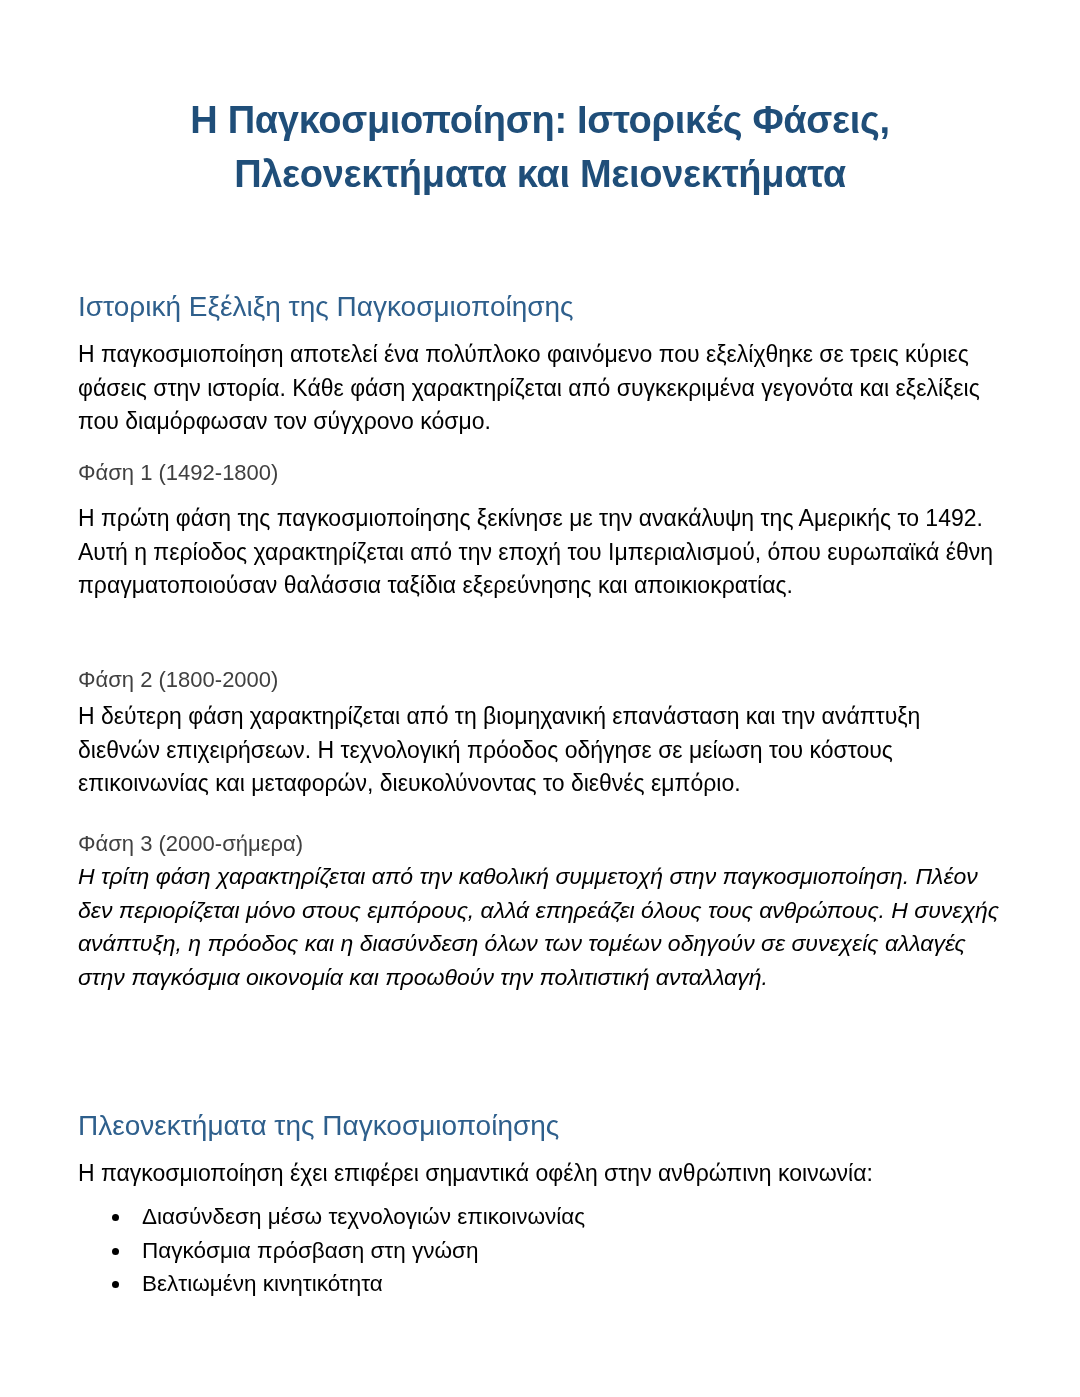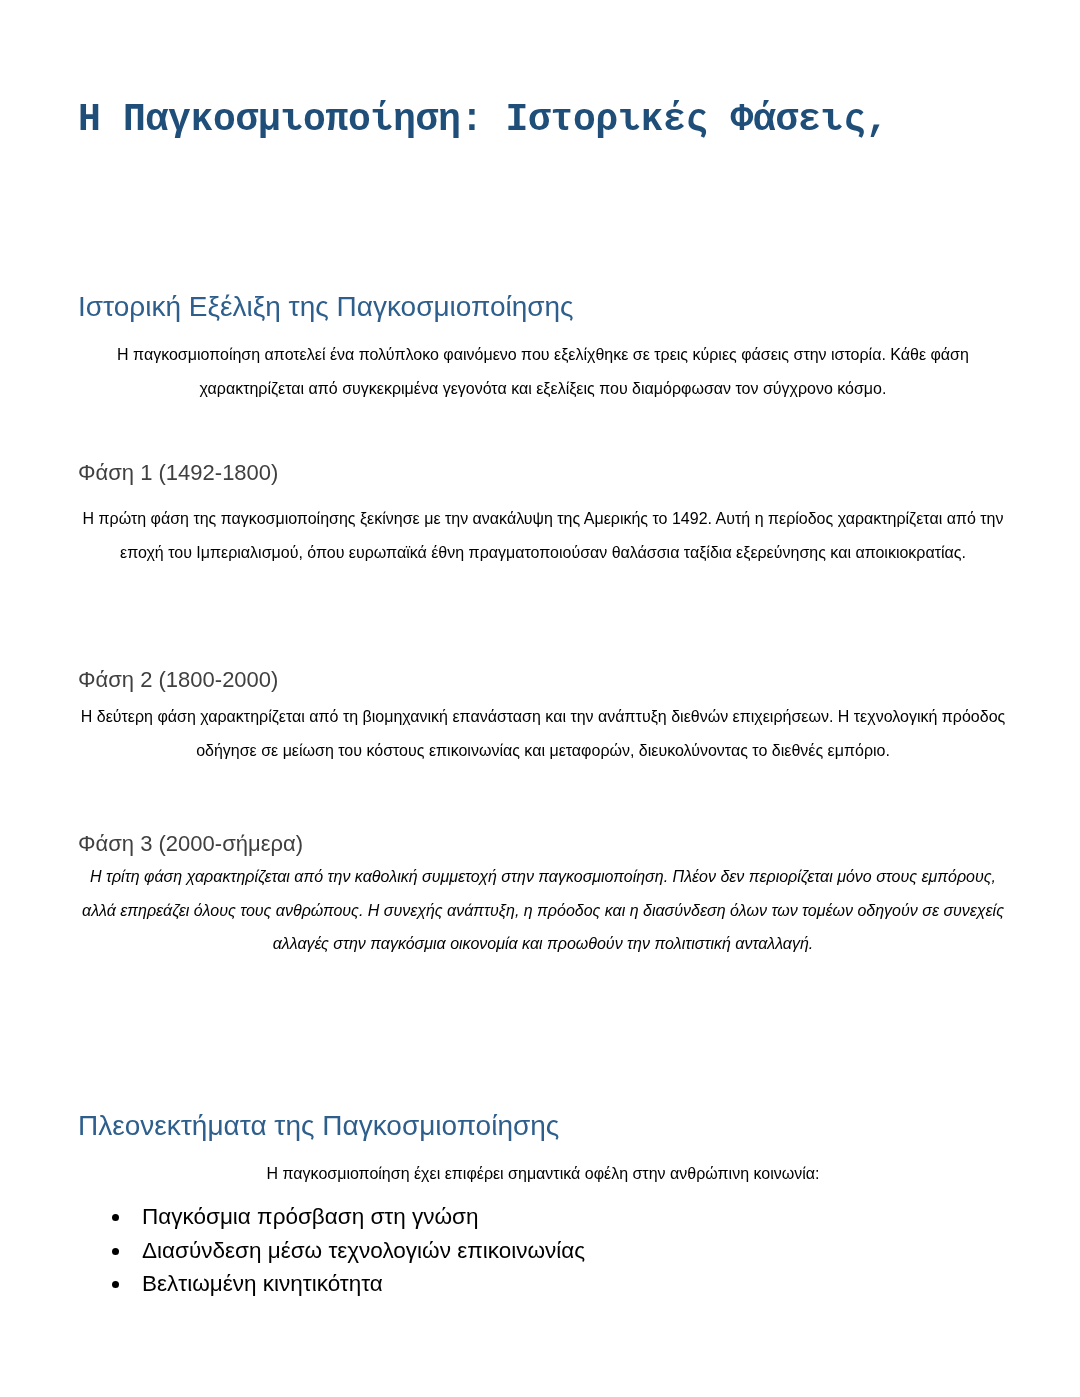--- a/index.html
+++ b/index.html
@@ -19,21 +19,22 @@
       position: absolute;
       left: 78px;
       top: 0;
       width: 930px;
     }
     .doc-title {
       position: absolute;
       left: 0;
       top: 93px;
       width: 924px;
-      font-family: Liberation Mono, monospace;
+      text-align: center;
+      font-family: Liberation Sans, sans-serif;
       font-weight: bold;
       font-size: 38px;
       line-height: 54px;
       color: #1f4e79;
       margin: 0;
       letter-spacing: -0.3px;
     }
     .h2 {
       position: absolute;
       left: 0;
@@ -50,25 +51,24 @@
       font-size: 22px;
       line-height: 28px;
       color: #404040;
       margin: 0;
       font-weight: normal;
     }
     .para {
       position: absolute;
       left: 0;
       width: 930px;
-      font-size: 16px;
+      font-size: 23px;
       line-height: 33.5px;
       color: #000000;
       margin: 0;
-      text-align: center;
     }
     .bullets {
       position: absolute;
       left: 0;
       top: 1200px;
       list-style: none;
       margin: 0;
       padding: 0;
     }
     .bullets li {
@@ -87,20 +87,21 @@
       background: #000000;
     }
   </style>
 </head>
 <body>
 
 <div class="page">
 
   <h1 class="doc-title">
     <span>Η Παγκοσμιοποίηση: Ιστορικές Φάσεις,</span><br>
+    <span>Πλεονεκτήματα και Μειονεκτήματα</span>
   </h1>
 
   <h2 class="h2" style="top:290px;">Ιστορική Εξέλιξη της Παγκοσμιοποίησης</h2>
 
   <p class="para" style="top:338px;">Η παγκοσμιοποίηση αποτελεί ένα πολύπλοκο φαινόμενο που εξελίχθηκε σε τρεις κύριες φάσεις στην ιστορία. Κάθε φάση χαρακτηρίζεται από συγκεκριμένα γεγονότα και εξελίξεις που διαμόρφωσαν τον σύγχρονο κόσμο.</p>
 
   <h3 class="h3" style="top:459px;">Φάση 1 (1492-1800)</h3>
   <p class="para" style="top:502px;">Η πρώτη φάση της παγκοσμιοποίησης ξεκίνησε με την ανακάλυψη της Αμερικής το 1492. Αυτή η περίοδος χαρακτηρίζεται από την εποχή του Ιμπεριαλισμού, όπου ευρωπαϊκά έθνη πραγματοποιούσαν θαλάσσια ταξίδια εξερεύνησης και αποικιοκρατίας.</p>
 
   <h3 class="h3" style="top:657px;margin-top:9px;">Φάση 2 (1800-2000)</h3>
@@ -109,25 +110,25 @@
   <h3 class="h3" style="top:830px;">Φάση 3 (2000-σήμερα)</h3>
   <p class="para" style="top:860px;font-style:italic;">Η τρίτη φάση χαρακτηρίζεται από την καθολική συμμετοχή στην παγκοσμιοποίηση. Πλέον δεν περιορίζεται μόνο στους εμπόρους, αλλά επηρεάζει όλους τους ανθρώπους. Η συνεχής ανάπτυξη, η πρόοδος και η διασύνδεση όλων των τομέων οδηγούν σε συνεχείς αλλαγές στην παγκόσμια οικονομία και προωθούν την πολιτιστική ανταλλαγή.</p>
 
   <h2 class="h2" style="top:1109px;">Πλεονεκτήματα της Παγκοσμιοποίησης</h2>
 
   <p class="para" style="top:1157px;">Η παγκοσμιοποίηση έχει επιφέρει σημαντικά οφέλη στην ανθρώπινη κοινωνία:</p>
 
   <ul class="bullets">
     <li>
       <span class="bullet-dot"></span>
-      <span>Παγκόσμια πρόσβαση στη γνώση</span>
+      <span>Διασύνδεση μέσω τεχνολογιών επικοινωνίας</span>
     </li>
     <li>
       <span class="bullet-dot"></span>
-      <span>Διασύνδεση μέσω τεχνολογιών επικοινωνίας</span>
+      <span>Παγκόσμια πρόσβαση στη γνώση</span>
     </li>
     <li>
       <span class="bullet-dot"></span>
       <span>Βελτιωμένη κινητικότητα</span>
     </li>
   </ul>
 
 </div>
 
 </body></html>

